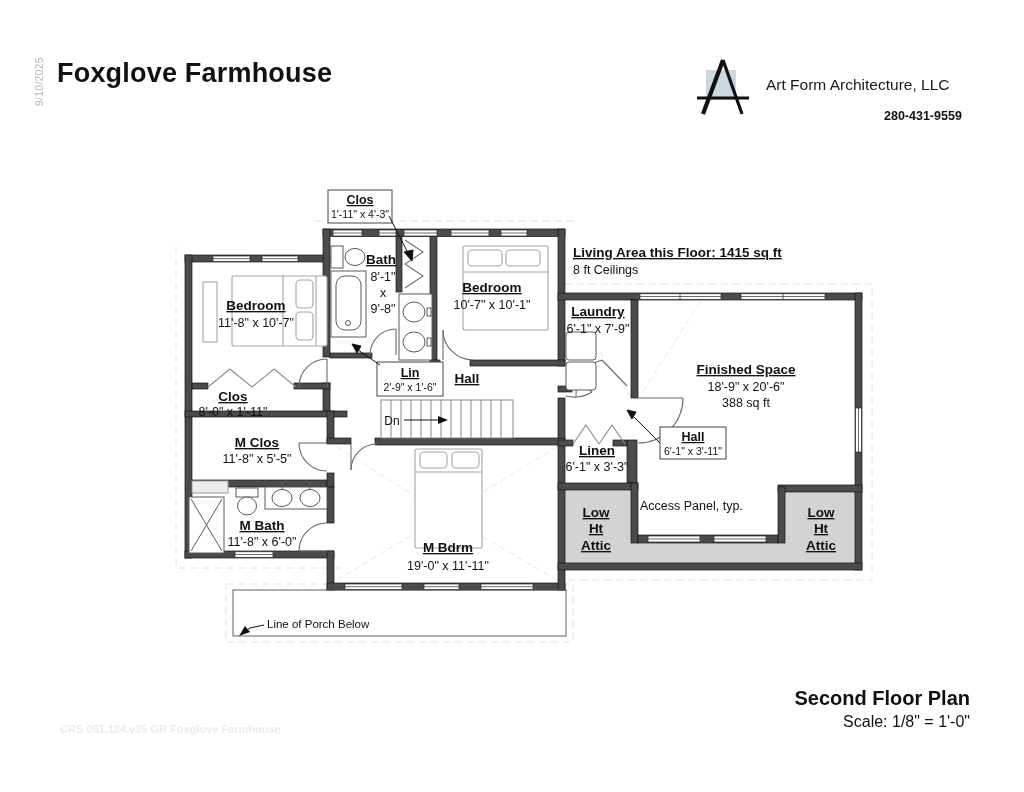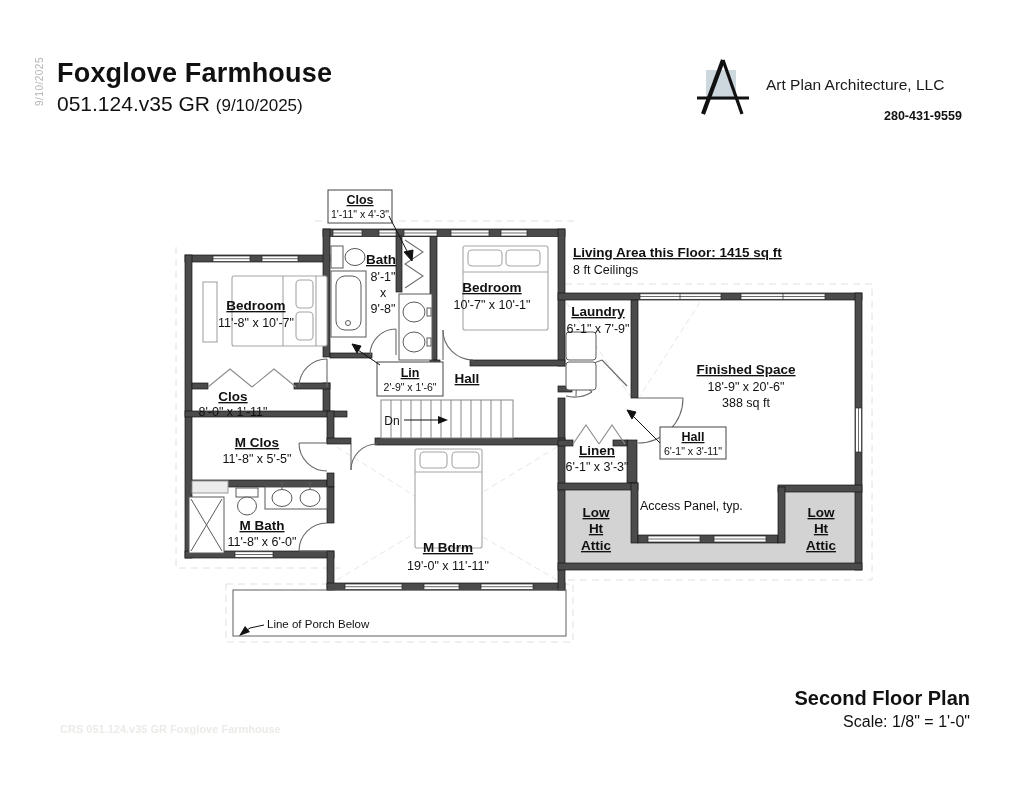--- a/index.html
+++ b/index.html
@@ -30,31 +30,27 @@
   .tn{font:12px "Liberation Sans",sans-serif;}
   .pp{font:11.5px "Liberation Sans",sans-serif;}
 </style>
 </head>
 <body>
 
 <div class="page">
 
   <div class="abs side-date">9/10/2025</div>
   <div class="abs title">Foxglove Farmhouse</div>
-  <div class="abs plan-code">
-    <span>051.124.v35 GR</span>
-    <span class="plan-date">(9/10/2025)</span>
-  </div>
   <svg class="abs" style="left:694px;top:56px" width="58" height="62" viewBox="0 0 58 62">
     <rect x="12" y="14" width="30" height="30" fill="#ccd8de"></rect>
     <line x1="9" y1="58" x2="29" y2="4" stroke="#111" stroke-width="4.2"></line>
     <line x1="29" y1="4" x2="48" y2="58" stroke="#111" stroke-width="3.2"></line>
     <line x1="3" y1="42" x2="55" y2="42" stroke="#111" stroke-width="3"></line>
   </svg>
-  <div class="abs firm-name">Art Plan Architecture, LLC</div>
+  <div class="abs firm-name">Art Form Architecture, LLC</div>
   <div class="abs firm-phone">280-431-9559</div>
 
   <svg class="abs" style="left:0;top:0" width="1024" height="792" viewBox="0 0 1024 792">
 
     <g stroke="#e0e0de" stroke-width="1" fill="none" stroke-dasharray="7 5">
       <polyline points="315,221 575,221"></polyline>
       <polyline points="176,247 176,568 340,568"></polyline>
       <polyline points="565,284 872,284 872,580 565,580"></polyline>
       <rect x="226" y="584" width="347" height="58"></rect>
     </g>

